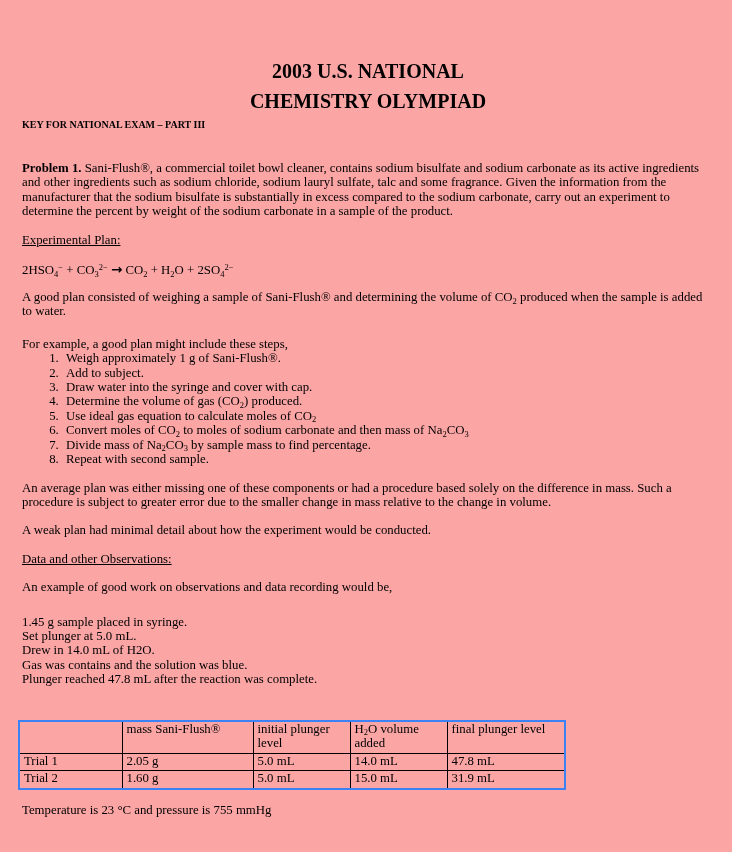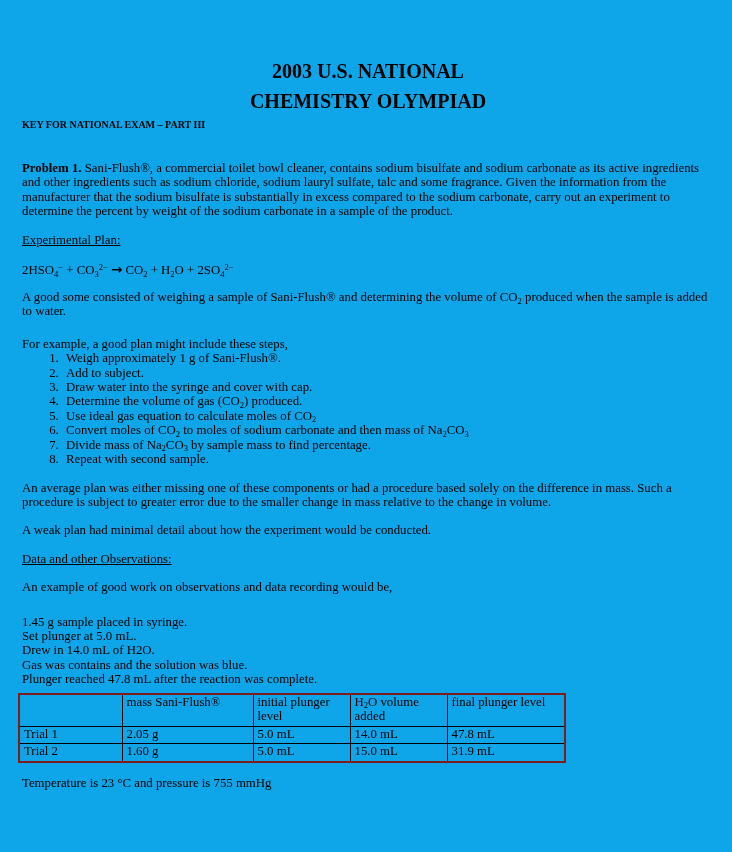--- a/index.html
+++ b/index.html
@@ -2,21 +2,21 @@
 <html><head>
 <meta charset="utf-8">
 <style>
   html, body { margin: 0; padding: 0; background: #ffffff; }
   .page {
     position: relative;
     width: 732px;
     height: 852px;
     box-sizing: border-box;
     padding: 56px 18px 0 22px;
-    background: #0ea5e9;
+    background: #fca5a5;
     color: #000000;
     font-family: "Liberation Serif", "DejaVu Serif", serif;
     font-size: 12.8px;
     line-height: 14.4px;
     overflow: hidden;
   }
   .title-line {
     margin: 0;
     text-align: center;
     font-weight: bold;
@@ -58,23 +58,23 @@
     position: relative;
     top: -4.5px;
     line-height: 0;
   }
   .arrow {
     font-family: "DejaVu Sans", sans-serif;
     font-weight: bold;
     font-size: 13.5px;
   }
   table.trials {
-    margin: 6px 0 0 -4px;
+    margin: 33px 0 0 -4px;
     border-collapse: collapse;
-    border: 2px solid #7f1d1d;
+    border: 2px solid #3b82f6;
     table-layout: fixed;
     width: 546px;
     font-family: Liberation Serif, serif;
   }
   table.trials th, table.trials td {
     border: 1px solid #000;
     font-weight: normal;
     text-align: left;
     vertical-align: top;
     padding: 0px 4px 2px 4px;
@@ -92,21 +92,21 @@
   <h1 class="title-line">2003 U.S. NATIONAL</h1>
   <h1 class="title-line">CHEMISTRY OLYMPIAD</h1>
   <h2 class="subtitle-line">KEY FOR NATIONAL EXAM – PART III</h2>
 
   <p class="para problem-para"><span class="bold">Problem 1.</span><span> Sani-Flush®, a commercial toilet bowl cleaner, contains sodium bisulfate and sodium carbonate as its active ingredients and other ingredients such as sodium chloride, sodium lauryl sulfate, talc and some fragrance. Given the information from the manufacturer that the sodium bisulfate is substantially in excess compared to the sodium carbonate, carry out an experiment to determine the percent by weight of the sodium carbonate in a sample of the product.</span></p>
 
   <p class="heading-underline">Experimental Plan:</p>
 
   <p class="equation"><span>2HSO</span><span class="sub">4</span><span class="sup">−</span><span> + CO</span><span class="sub">3</span><span class="sup">2−</span><span> </span><span class="arrow">→</span><span> CO</span><span class="sub">2</span><span> + H</span><span class="sub">2</span><span>O + 2SO</span><span class="sub">4</span><span class="sup">2−</span></p>
 
-  <p class="para good-plan"><span>A good some consisted of weighing a sample of Sani-Flush® and determining the volume of CO</span><span class="sub">2</span><span> produced when the sample is added to water.</span></p>
+  <p class="para good-plan"><span>A good plan consisted of weighing a sample of Sani-Flush® and determining the volume of CO</span><span class="sub">2</span><span> produced when the sample is added to water.</span></p>
 
   <p class="para steps-intro">For example, a good plan might include these steps,</p>
 
   <ol class="steps">
     <li><span>Weigh approximately 1 g of Sani-Flush®.</span></li>
     <li><span>Add to subject.</span></li>
     <li><span>Draw water into the syringe and cover with cap.</span></li>
     <li><span>Determine the volume of gas (CO</span><span class="sub">2</span><span>) produced.</span></li>
     <li><span>Use ideal gas equation to calculate moles of CO</span><span class="sub">2</span></li>
     <li><span>Convert moles of CO</span><span class="sub">2</span><span> to moles of sodium carbonate and then mass of Na</span><span class="sub">2</span><span>CO</span><span class="sub">3</span></li>

